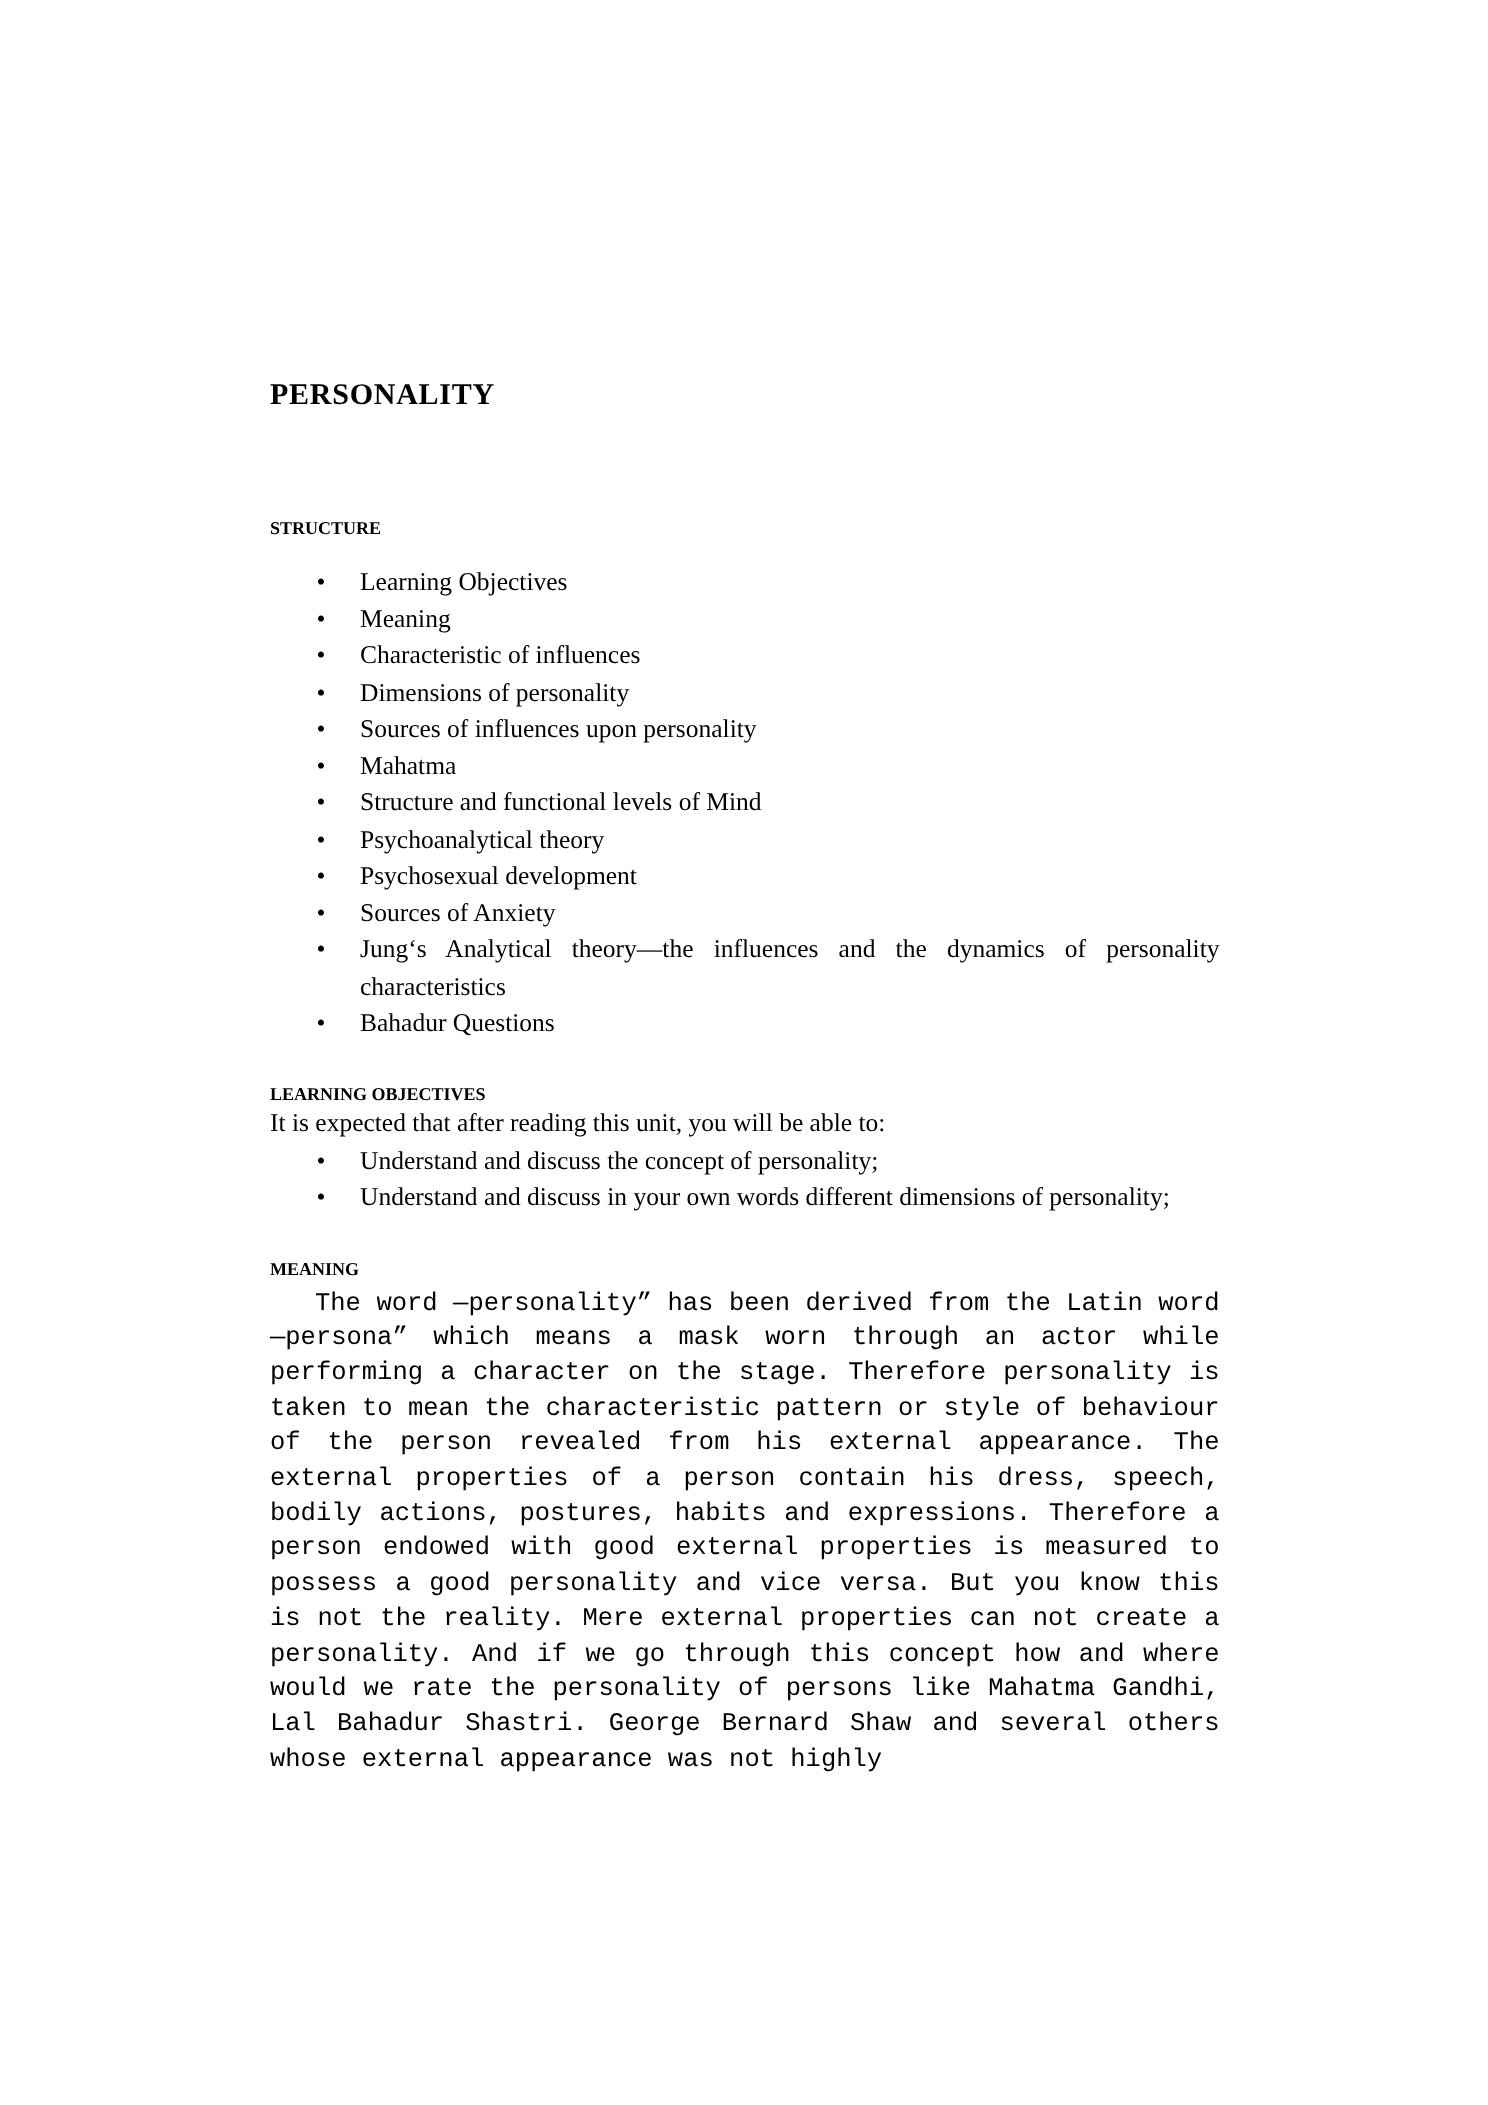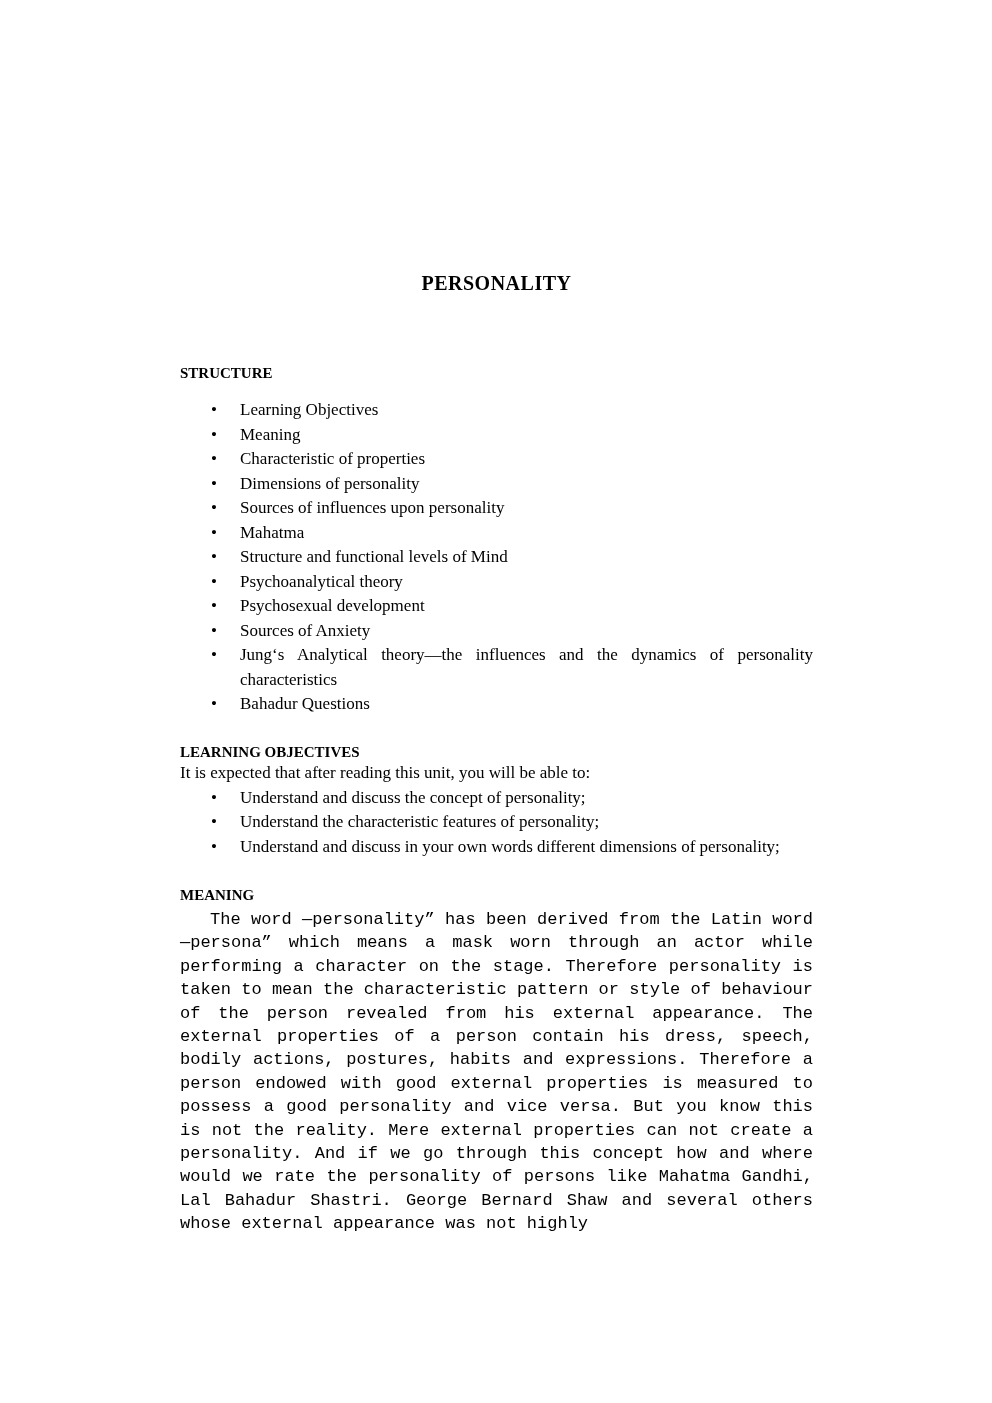--- a/index.html
+++ b/index.html
@@ -12,29 +12,27 @@
     background: #ffffff;
     color: #000000;
     font-family: "Liberation Serif", serif;
     font-size: 17px;
     overflow: hidden;
   }
   .content {
     padding: 252px 179px 0 180px; 
   }
   .doc-title {
-    text-align: center;
     font-weight: bold;
     font-size: 20px;
     letter-spacing: 0.5px;
-    margin-top: 20px;
   }
   .section-heading {
     font-weight: bold;
-    font-size: 15px;
+    font-size: 12px;
   }
   .heading-structure { margin-top: 70px; }
   .heading-objectives { margin-top: 27px; }
   .heading-meaning { margin-top: 28px; }
   ul.bullet-list {
     list-style: none;
     margin-top: 16px;
   }
   ul.bullet-list li {
     position: relative;
@@ -67,39 +65,38 @@
 <div class="page">
   <div class="content">
 
     <h1 class="doc-title">PERSONALITY</h1>
 
     <h2 class="section-heading heading-structure">STRUCTURE</h2>
 
     <ul class="bullet-list">
       <li>Learning Objectives</li>
       <li>Meaning</li>
-      <li>Characteristic of properties</li>
+      <li>Characteristic of influences</li>
       <li>Dimensions of personality</li>
       <li>Sources of influences upon personality</li>
       <li>Mahatma</li>
       <li>Structure and functional levels of Mind</li>
       <li>Psychoanalytical theory</li>
       <li>Psychosexual development</li>
       <li>Sources of Anxiety</li>
       <li>Jung‘s Analytical theory—the influences and the dynamics of personality characteristics</li>
       <li>Bahadur Questions</li>
     </ul>
 
     <h2 class="section-heading heading-objectives">LEARNING OBJECTIVES</h2>
 
     <p class="intro-line">It is expected that after reading this unit, you will be able to:</p>
 
     <ul class="bullet-list obj-list">
       <li>Understand and discuss the concept of personality;</li>
-      <li>Understand the characteristic features of personality;</li>
       <li>Understand and discuss in your own words different dimensions of personality;</li>
     </ul>
 
     <h2 class="section-heading heading-meaning">MEANING</h2>
 
     <p class="body-paragraph">The word ―personality” has been derived from the Latin word ―persona” which means a mask worn through an actor while performing a character on the stage. Therefore personality is taken to mean the characteristic pattern or style of behaviour of the person revealed from his external appearance. The external properties of a person contain his dress, speech, bodily actions, postures, habits and expressions. Therefore a person endowed with good external properties is measured to possess a good personality and vice versa. But you know this is not the reality. Mere external properties can not create a personality. And if we go through this concept how and where would we rate the personality of persons like Mahatma Gandhi, Lal Bahadur Shastri. George Bernard Shaw and several others whose external appearance was not highly</p>
 
   </div>
 </div>
 

